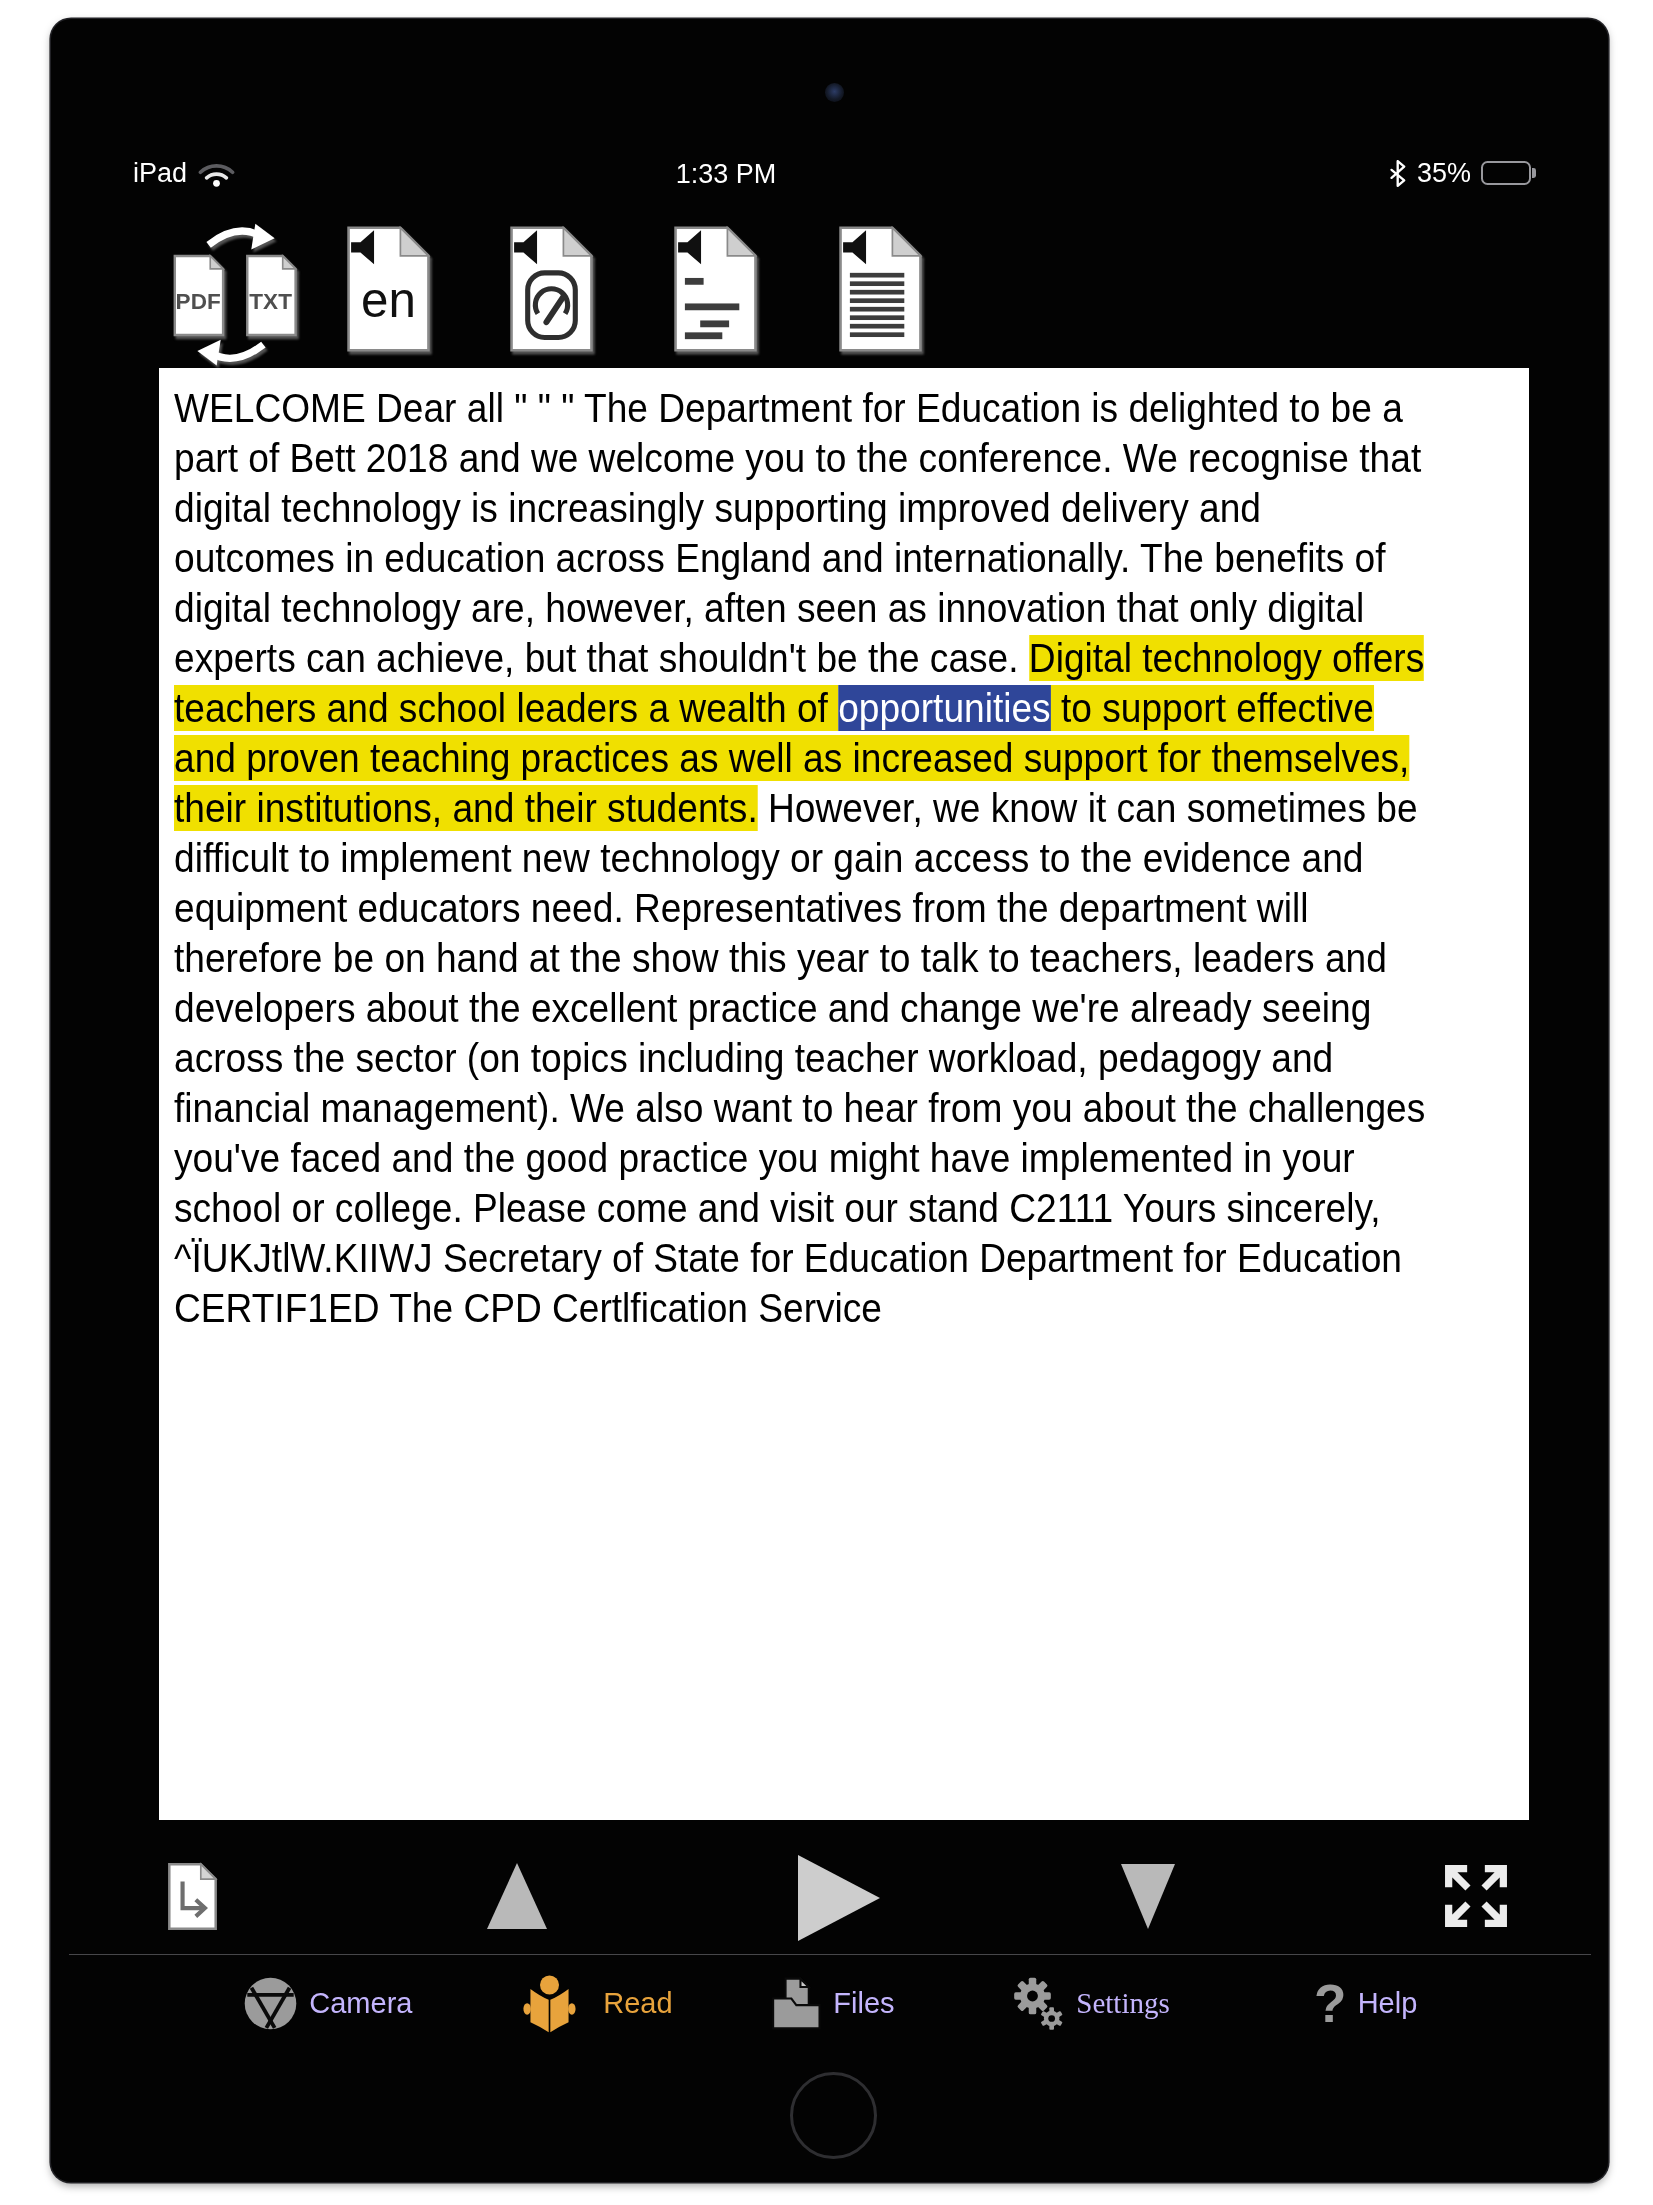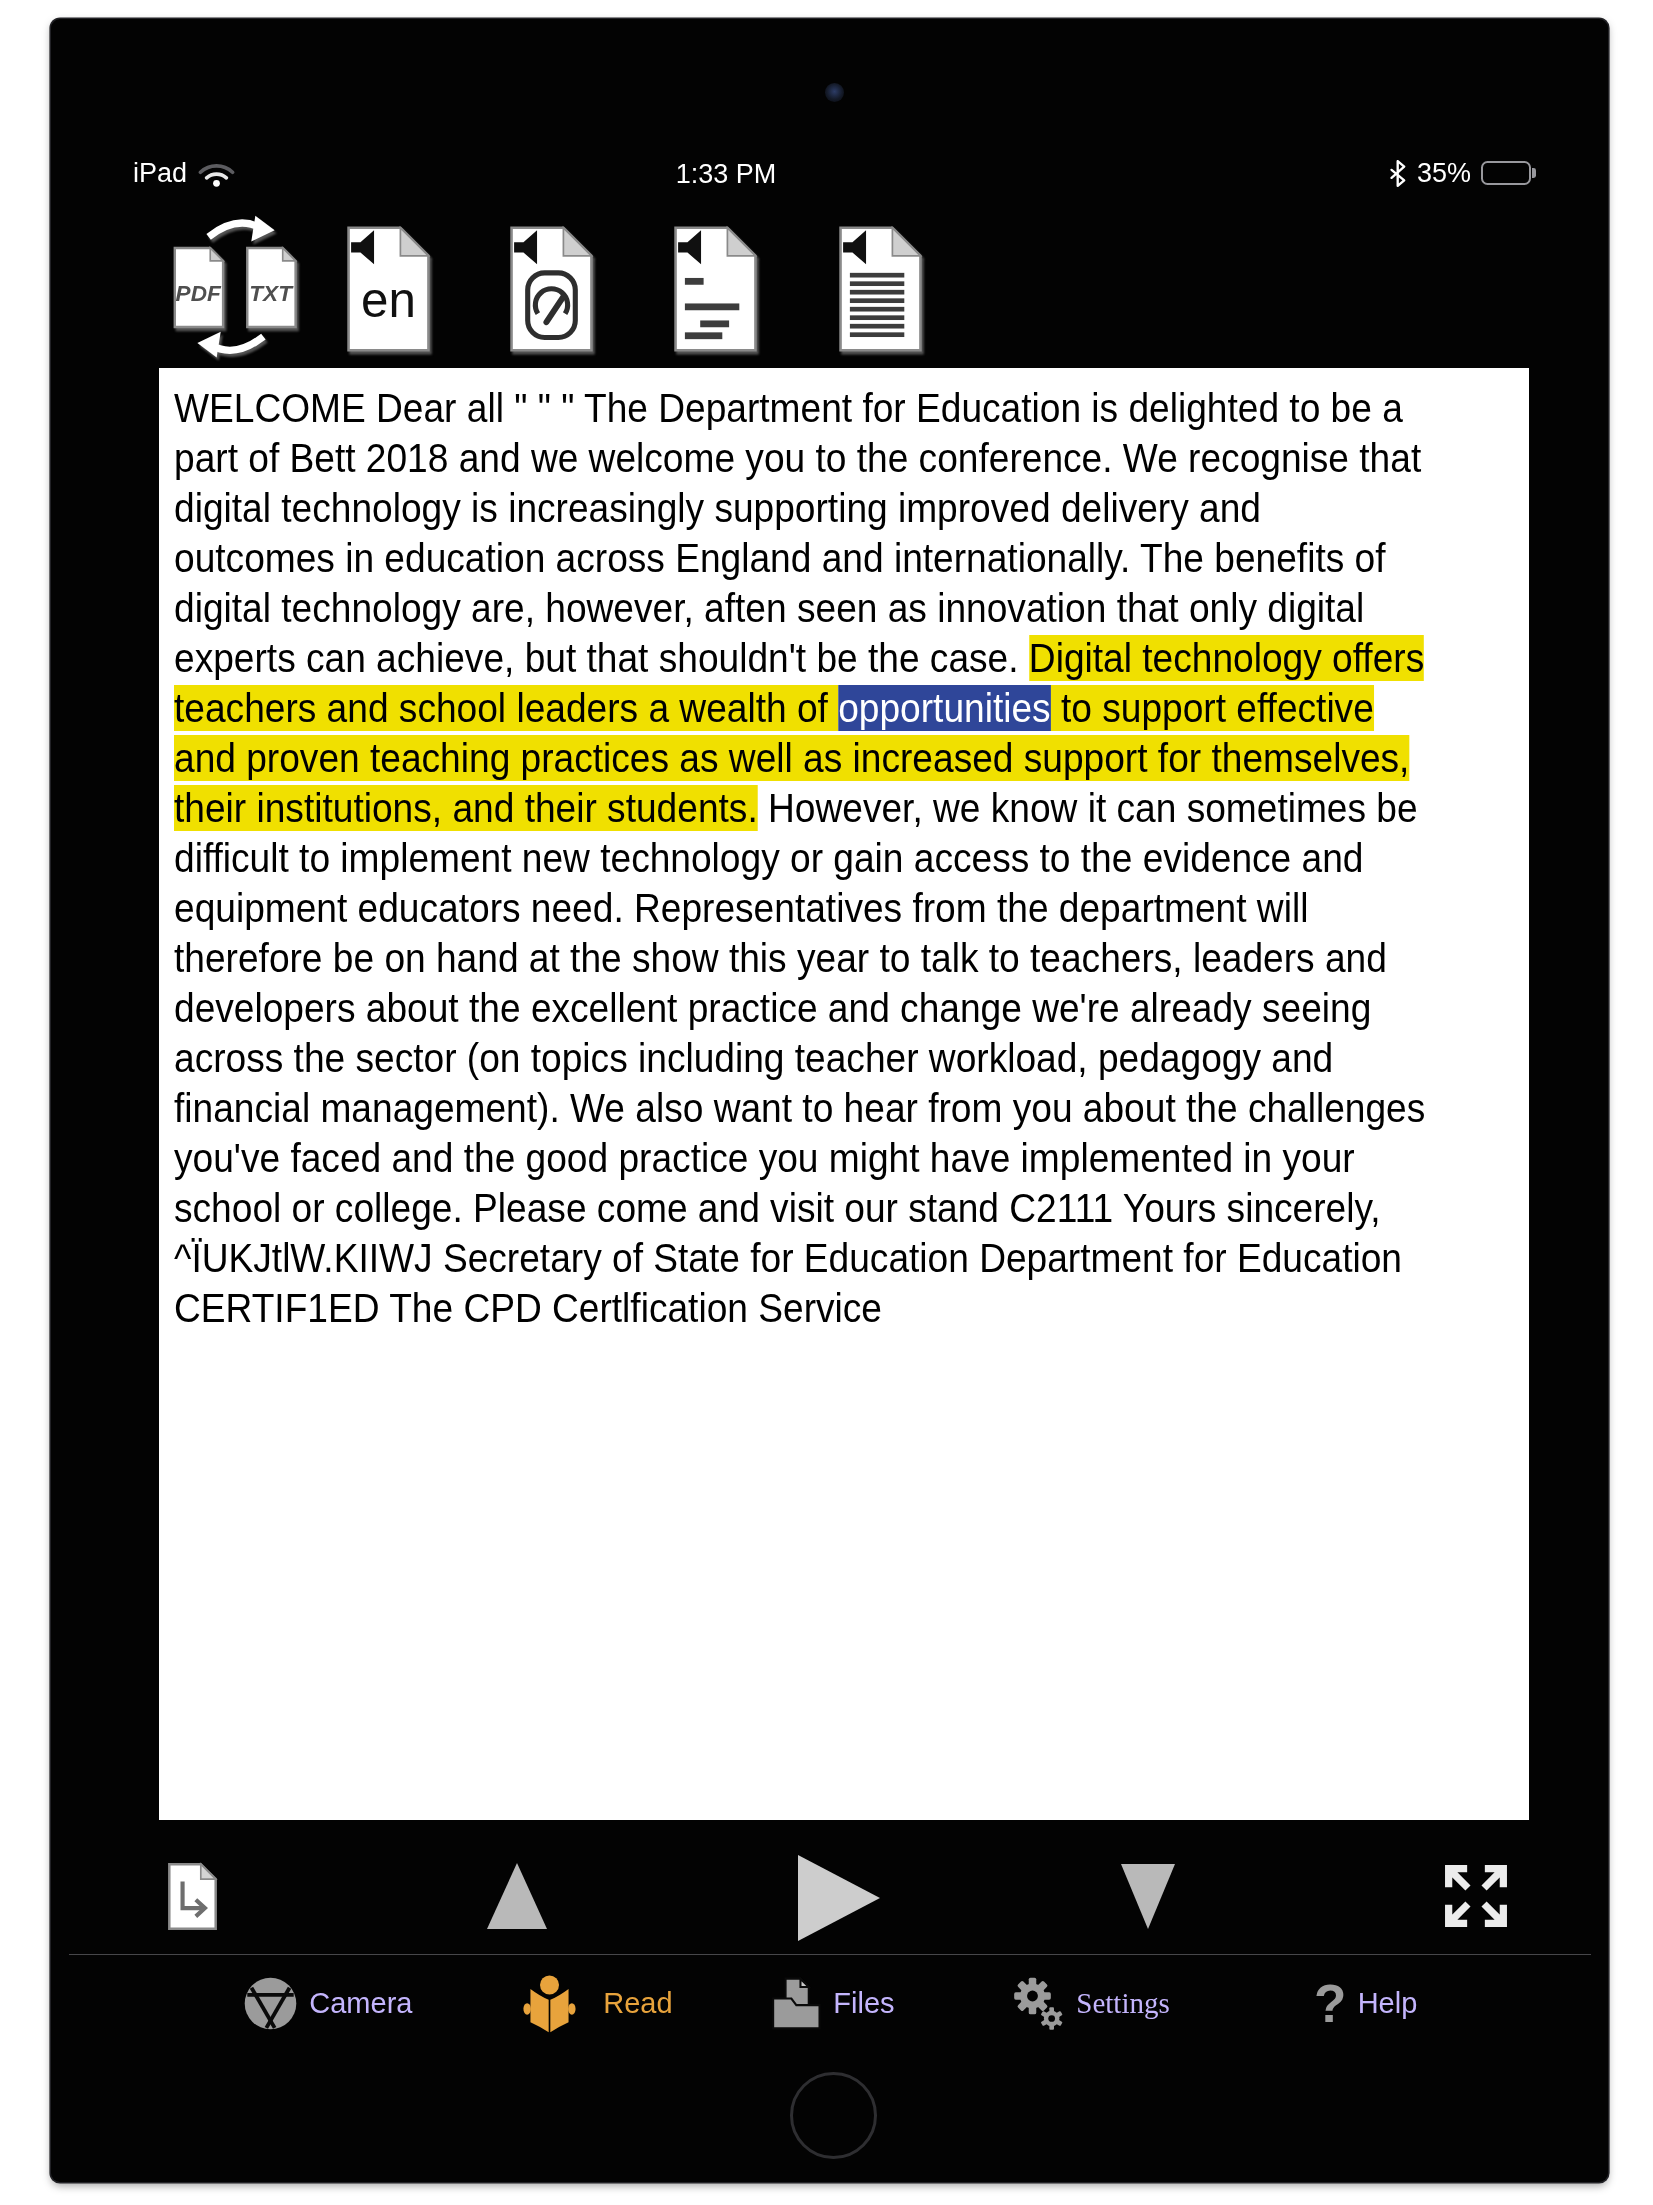--- a/index.html
+++ b/index.html
@@ -1,21 +1,21 @@
 <!DOCTYPE html>
 <html style="--hl-yellow: #F0E000; --hl-blue: #2F4699; --accent: #E8A33C;font-size:13px"><head>
 <meta charset="utf-8">
 <style>
   * { margin:0; padding:0; box-sizing:border-box; }
   html,body { background:#fff; }
   #stage { position:relative; width:1653px; height:2205px; background:#ffffff; font-family:"Liberation Sans", sans-serif; overflow:hidden; }
 
   
   #device { position:absolute; left:51px; top:18.6px; width:1557px; height:2163px;
-            background:#030303; border-radius:9px; box-shadow:0 0 0 1.6px #222226, 0 3.2px 8px rgba(0,0,0,.35); }
+            background:#030303; border-radius:20px; box-shadow:0 0 0 1.6px #222226, 0 3.2px 8px rgba(0,0,0,.35); }
   #camera-dot { position:absolute; left:774px; top:64px; width:19.4px; height:19.4px; border-radius:50%;
                 background:radial-gradient(circle at 50% 45%, #2c3c66 0%, #141a28 55%, #05060a 100%); }
   #home-button { position:absolute; left:739px; top:2053px; width:87px; height:87px;
                  border:3.2px solid #2e2e31; border-radius:50%; background:transparent; }
 
   
   .sb-text { color:#fff; font-size:27px; }
   #sb-left  { position:absolute; left:82px; top:139px; display:flex; align-items:center; gap:11.3px; }
   #sb-time  { position:absolute; left:0; top:140px; width:1350px; text-align:center; font-weight:normal; }
   #sb-right { position:absolute; left:1337px; top:139px; display:flex; align-items:center; gap:9.7px; }
@@ -75,21 +75,21 @@
       <svg width="19.4" height="29" viewBox="0 0 50 80">
         <path d="M25 6 V74 L43 59 L8 30 M8 52 L43 21 L25 6" stroke="#fff" stroke-width="6.5" fill="none" stroke-linejoin="round" stroke-linecap="round"></path>
       </svg>
       <span class="sb-text">35%</span>
       <span style="display:flex;align-items:center;">
         <span id="battery-shell"><span id="battery-fill"></span></span>
         <span id="battery-tip"></span>
       </span>
     </div>
 
-    <button class="tool-btn" style="left:109px; top:192px; width:152px; height:153px;font-style:italic;">
+    <button class="tool-btn" style="left:109px; top:200px; width:152px; height:153px;">
       <svg class="doc-shadow" width="152" height="153" viewBox="0 0 188 190">
         <path d="M60 32 Q 96 4 126 22" stroke="#fff" stroke-width="9" fill="none"></path>
         <polygon points="118,6 142,24 113,38" fill="#fff"></polygon>
         <path d="M128 156 Q 92 184 62 166" stroke="#fff" stroke-width="9" fill="none"></path>
         <polygon points="70,182 46,164 75,150" fill="#fff"></polygon>
         <path d="M18 46 H62 L78 62 V144 H18 Z" fill="#fff" stroke="#8a8a8a" stroke-width="3"></path>
         <path d="M62 46 L78 62 H62 Z" fill="#cfcfcf" stroke="#8a8a8a" stroke-width="2"></path>
         <text x="47" y="112" text-anchor="middle" font-size="28" font-weight="bold" fill="#4f4f4f" font-family="Liberation Sans, sans-serif">PDF</text>
         <path d="M108 46 H152 L168 62 V144 H108 Z" fill="#fff" stroke="#8a8a8a" stroke-width="3"></path>
         <path d="M152 46 L168 62 H152 Z" fill="#cfcfcf" stroke="#8a8a8a" stroke-width="2"></path>

